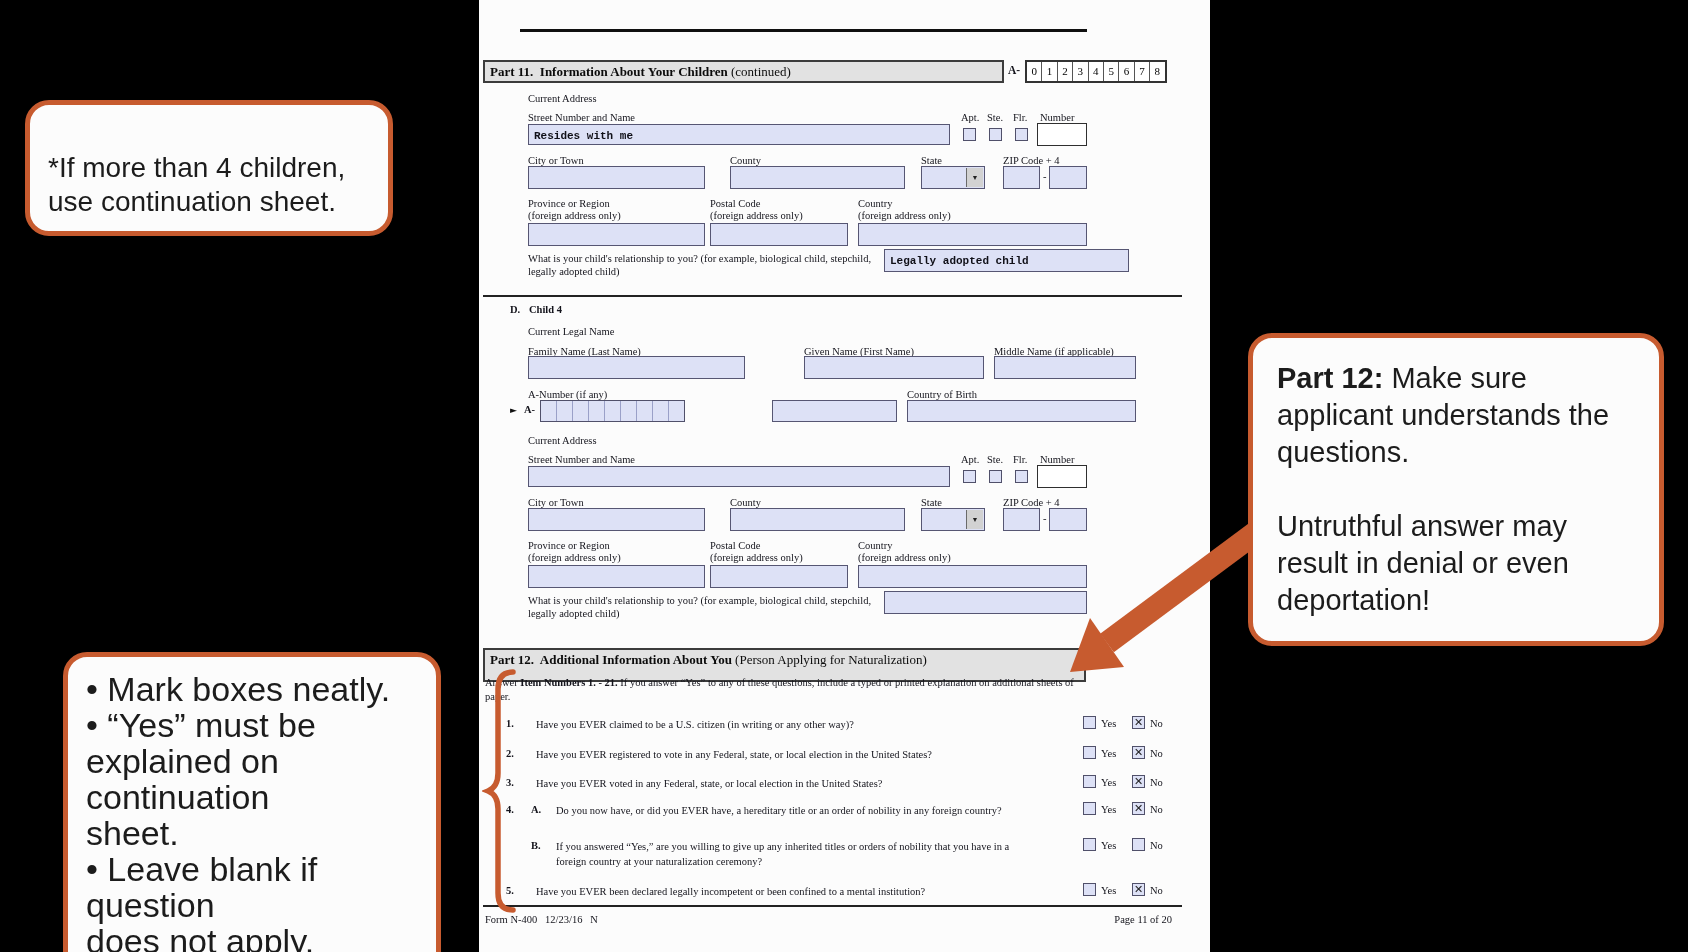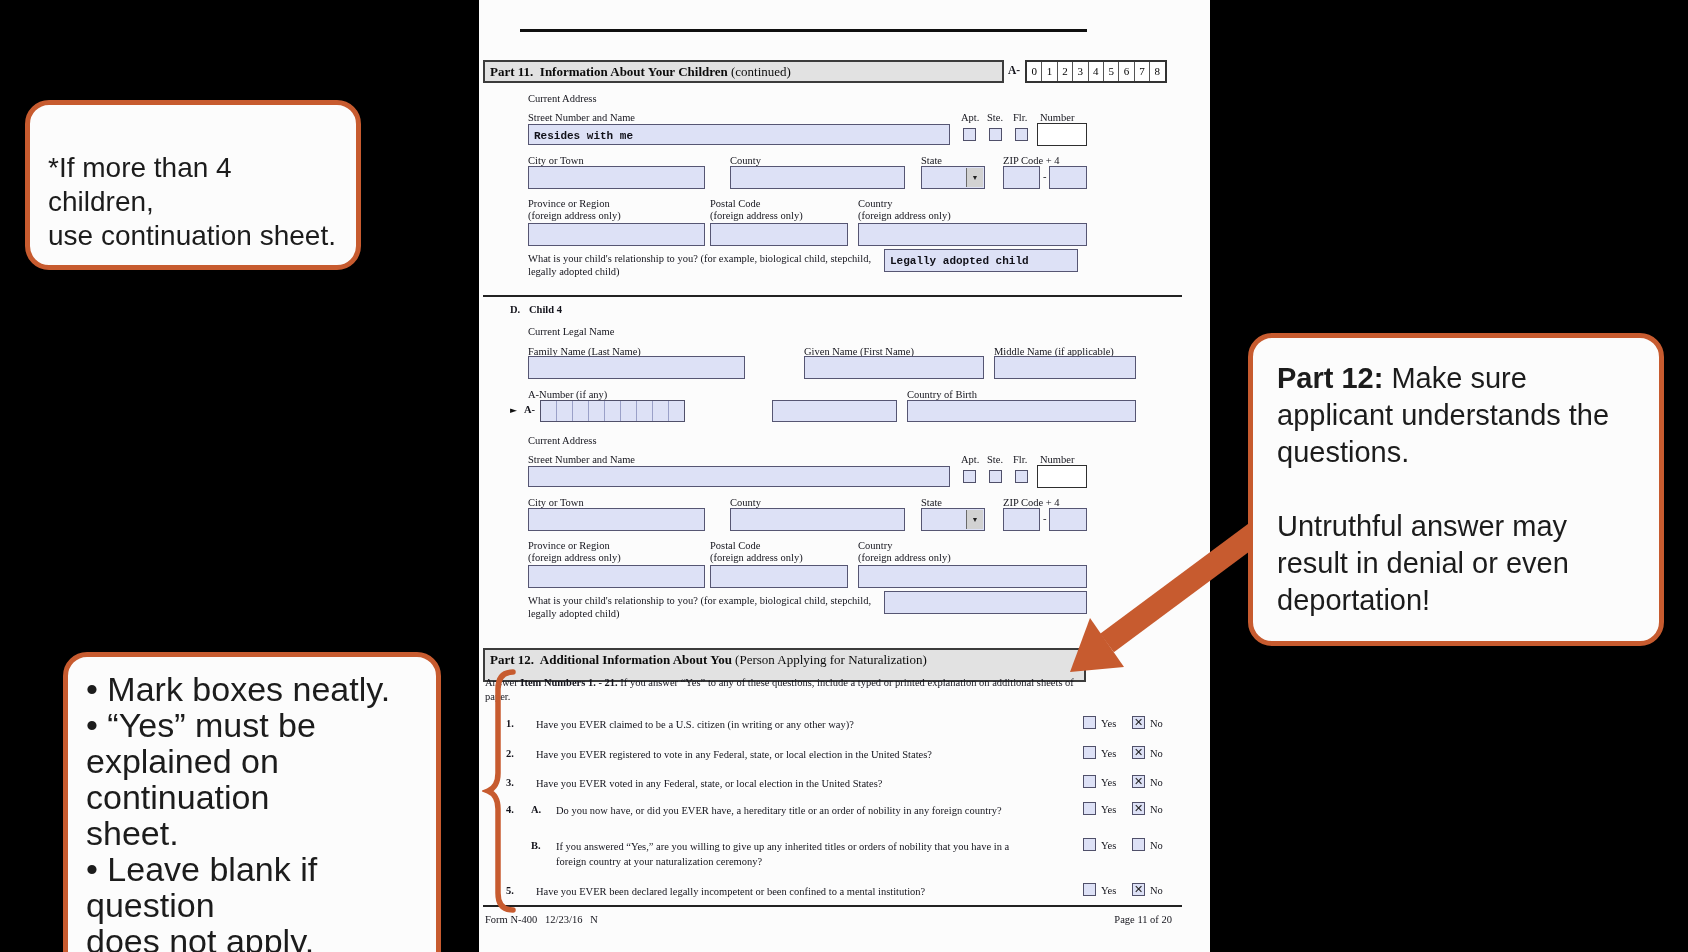--- a/index.html
+++ b/index.html
@@ -102,21 +102,21 @@
       <span class="lbl" style="left:0;top:105px">Province or Region</span>
       <span class="lbl" style="left:0;top:117px">(foreign address only)</span>
       <span class="lbl" style="left:182px;top:105px">Postal Code</span>
       <span class="lbl" style="left:182px;top:117px">(foreign address only)</span>
       <span class="lbl" style="left:330px;top:105px">Country</span>
       <span class="lbl" style="left:330px;top:117px">(foreign address only)</span>
       <div class="fld" style="left:0;top:131px;width:177px;height:23px"></div>
       <div class="fld" style="left:182px;top:131px;width:138px;height:23px"></div>
       <div class="fld" style="left:330px;top:131px;width:229px;height:23px"></div>
       <span class="lbl wrap" style="left:0;top:160px;width:352px">What is your child's relationship to you? (for example, biological child, stepchild, legally adopted child)</span>
-      <div class="fld" style="left:356px;top:157px;width:194px;height:23px"><span class="val">Legally adopted child</span></div>
+      <div class="fld" style="left:356px;top:157px;width:245px;height:23px"><span class="val">Legally adopted child</span></div>
     </div>
 
     <div class="sep" style="left:4px;top:295px;width:699px;height:2px"></div>
 
     <span class="lbl lblb" style="left:31px;top:303px">D.</span>
     <span class="lbl lblb" style="left:50px;top:303px">Child 4</span>
     <span class="lbl" style="left:49px;top:325px">Current Legal Name</span>
     <span class="lbl" style="left:49px;top:345px">Family Name (Last Name)</span>
     <span class="lbl" style="left:325px;top:345px">Given Name (First Name)</span>
     <span class="lbl" style="left:515px;top:345px">Middle Name (if applicable)</span>
@@ -240,21 +240,21 @@
     <svg class="annot-svg" style="left:3px;top:669px" width="40" height="246" viewBox="0 0 40 246">
       <path d="M 31 3 Q 16 3 16 20 L 16 104 Q 16 118 6 122 Q 16 126 16 140 L 16 224 Q 16 241 31 241" fill="none" stroke="currentColor" stroke-width="5.5" stroke-linecap="round"></path>
     </svg>
   </div>
 
   <svg class="annot-svg" style="left:1040px;top:498px" width="240" height="192" viewBox="0 0 240 192">
     <line x1="238" y1="18" x2="67" y2="145" stroke="currentColor" stroke-width="23"></line>
     <polygon points="30,174 50,120 84,169" fill="currentColor"></polygon>
   </svg>
 
-  <div class="callout co-tl" style="left:25px;top:100px;width:336px;min-height:84px">
+  <div class="callout co-tl" style="left:25px;top:100px;width:368px;min-height:84px">
     <span>*If more than 4 children,
 use continuation sheet.</span>
   </div>
 
   <div class="callout co-bl" style="left:63px;top:652px;width:378px;min-height:250px">
     <ul>
       <li>Mark boxes neatly.</li>
       <li>“Yes” must be
 explained on continuation
 sheet.</li>

